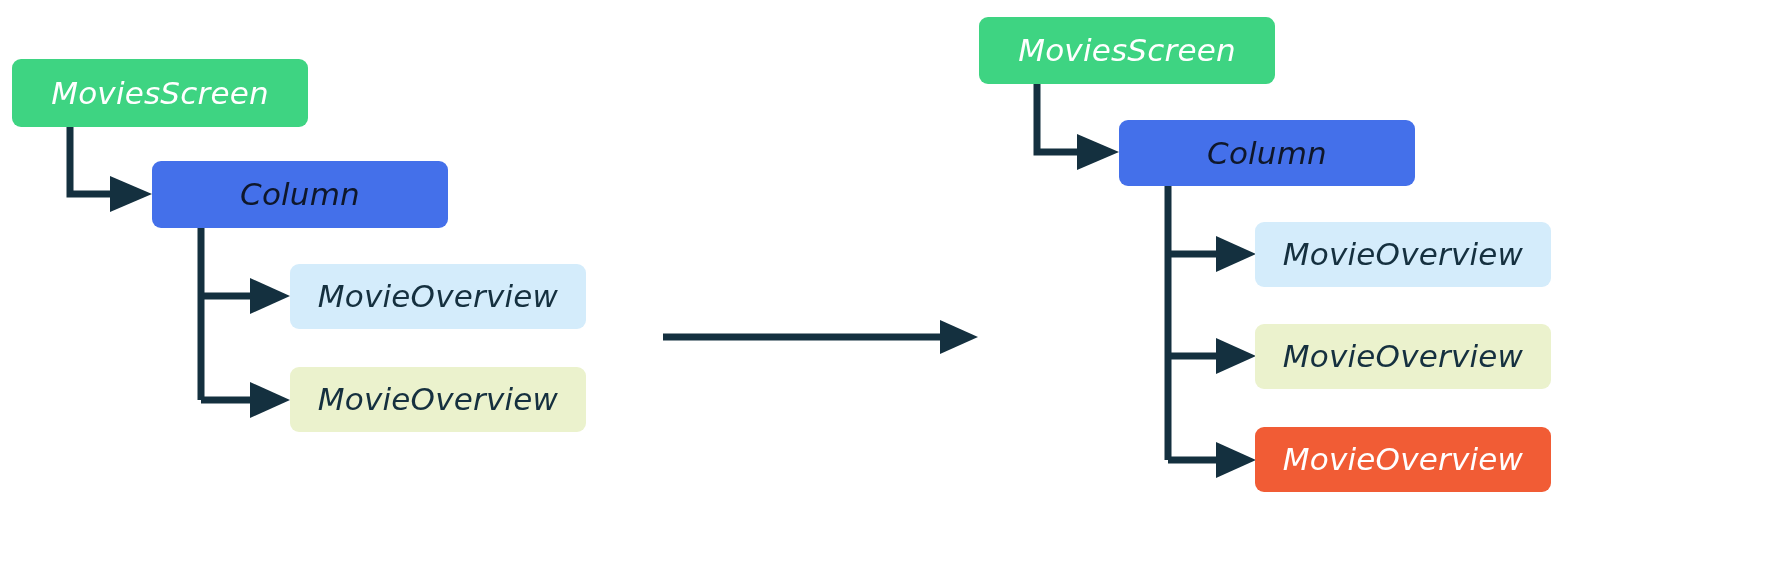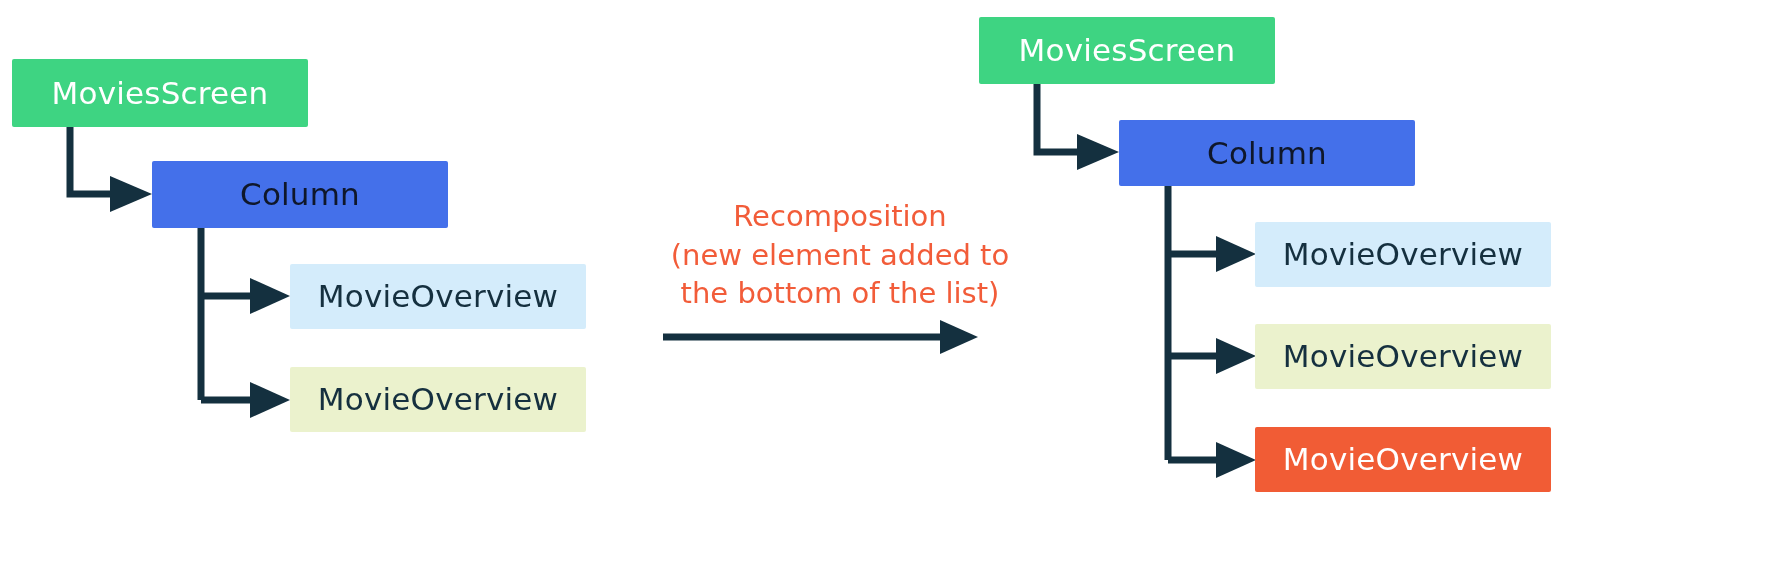--- a/index.html
+++ b/index.html
@@ -17,25 +17,26 @@
   .stage {
     position: absolute;
     inset: 0;
   }
   .node {
     position: absolute;
     box-sizing: border-box;
     display: flex;
     align-items: center;
     justify-content: center;
-    border-radius: 2px;
+    border-radius: 9px;
     font-size: 31px;
     line-height: 1;
     letter-spacing: 0.2px;
     white-space: nowrap;
+    font-style: italic;
   }
   .node-screen {
     background: #3ed482;
     color: #ffffff;
   }
   .node-column {
     background: #4470ea;
     color: #0f172a;
   }
   .node-overview-blue {
@@ -104,23 +105,20 @@
   </svg>
 
   <div class="node node-screen" style="left:12px; top:59px; width:296px; height:68px;">MoviesScreen</div>
 
   <div class="node node-column" style="left:152px; top:161px; width:296px; height:67px;">Column</div>
 
   <div class="node node-overview-blue" style="left:290px; top:264px; width:296px; height:65px;">MovieOverview</div>
 
   <div class="node node-overview-yellow" style="left:290px; top:367px; width:296px; height:65px;">MovieOverview</div>
 
-  <div class="caption" style="left:645px; top:197px; width:390px;">Recomposition
-(new element added to
-the bottom of the list)</div>
 
   <svg class="edges" viewBox="0 0 1779 584" preserveAspectRatio="none" aria-hidden="true">
     <path class="big-arrow-line" d="M 663 337 L 945 337"></path>
     <polygon class="big-arrow-head" points="940,320 978,337 940,354"></polygon>
   </svg>
 
   <svg class="edges" viewBox="0 0 1779 584" preserveAspectRatio="none" aria-hidden="true">
 
     <path class="edge-line" d="M 1037 80 L 1037 152 L 1079 152"></path>
     <polygon class="edge-head" points="1077,134 1119,152 1077,170"></polygon>

